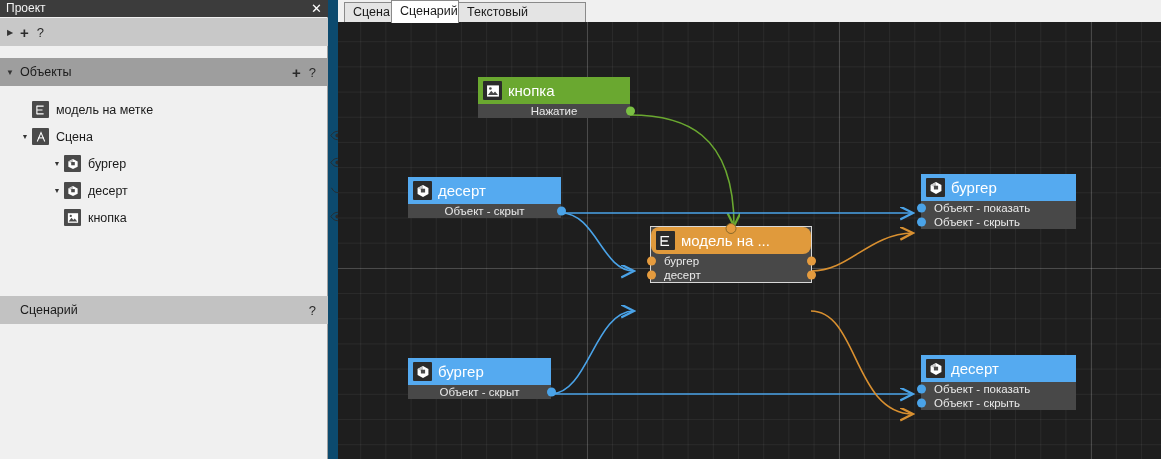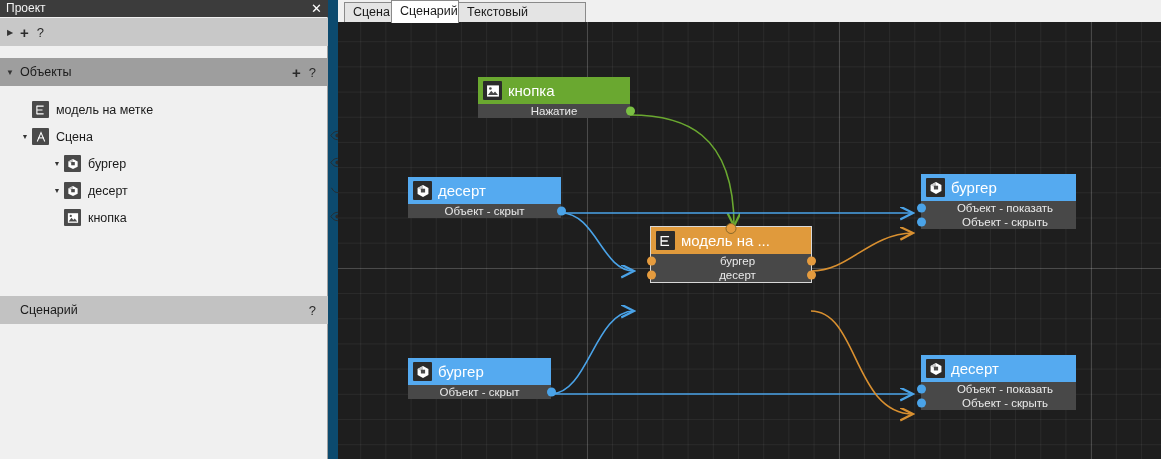--- a/index.html
+++ b/index.html
@@ -52,24 +52,24 @@
   #wires{position:absolute;left:0;top:0;width:823px;height:437px;}
 
   .node{position:absolute;background:#484848;box-sizing:border-box;}
   .node.selected{outline:1px solid #d8d8d8;outline-offset:0;}
   .node-head{height:27px;display:flex;align-items:center;padding-left:5px;box-sizing:border-box;}
   .node-head .hico{width:19px;height:19px;background:#2b2b2b;display:inline-flex;align-items:center;
                    justify-content:center;flex:0 0 19px;margin-right:6px;border-radius:1px;}
   .node-title{font-size:15px;color:#ffffff;white-space:nowrap;overflow:hidden;}
   .node-head.blue{background:#55aaf0;}
   .node-head.green{background:#6aa830;}
-  .node-head.orange{background:#e09a3c;}
+  .node-head.orange{background:#e09a3c;border-radius:8px;}
   .port-row{height:14px;display:flex;align-items:center;font-size:11.5px;color:#eaeaea;position:relative;}
   .port-row.centered{justify-content:center;}
-  .port-row.left-lab{padding-left:13px;justify-content:center;}
+  .port-row.left-lab{padding-left:13px;}
   .dot{position:absolute;width:9px;height:9px;border-radius:50%;top:50%;transform:translateY(-50%);}
   .dot.in{left:-4.5px;}
   .dot.out{right:-4.5px;}
   .dot.blue{background:#4aa3e8;}
   .dot.green{background:#7ac043;}
   .dot.orange{background:#e59b3e;}
   .dot.topport{left:50%;top:-4.5px;transform:translateX(-50%);border:1px solid #8a6a2a;}
 </style>
 </head>
 <body>

